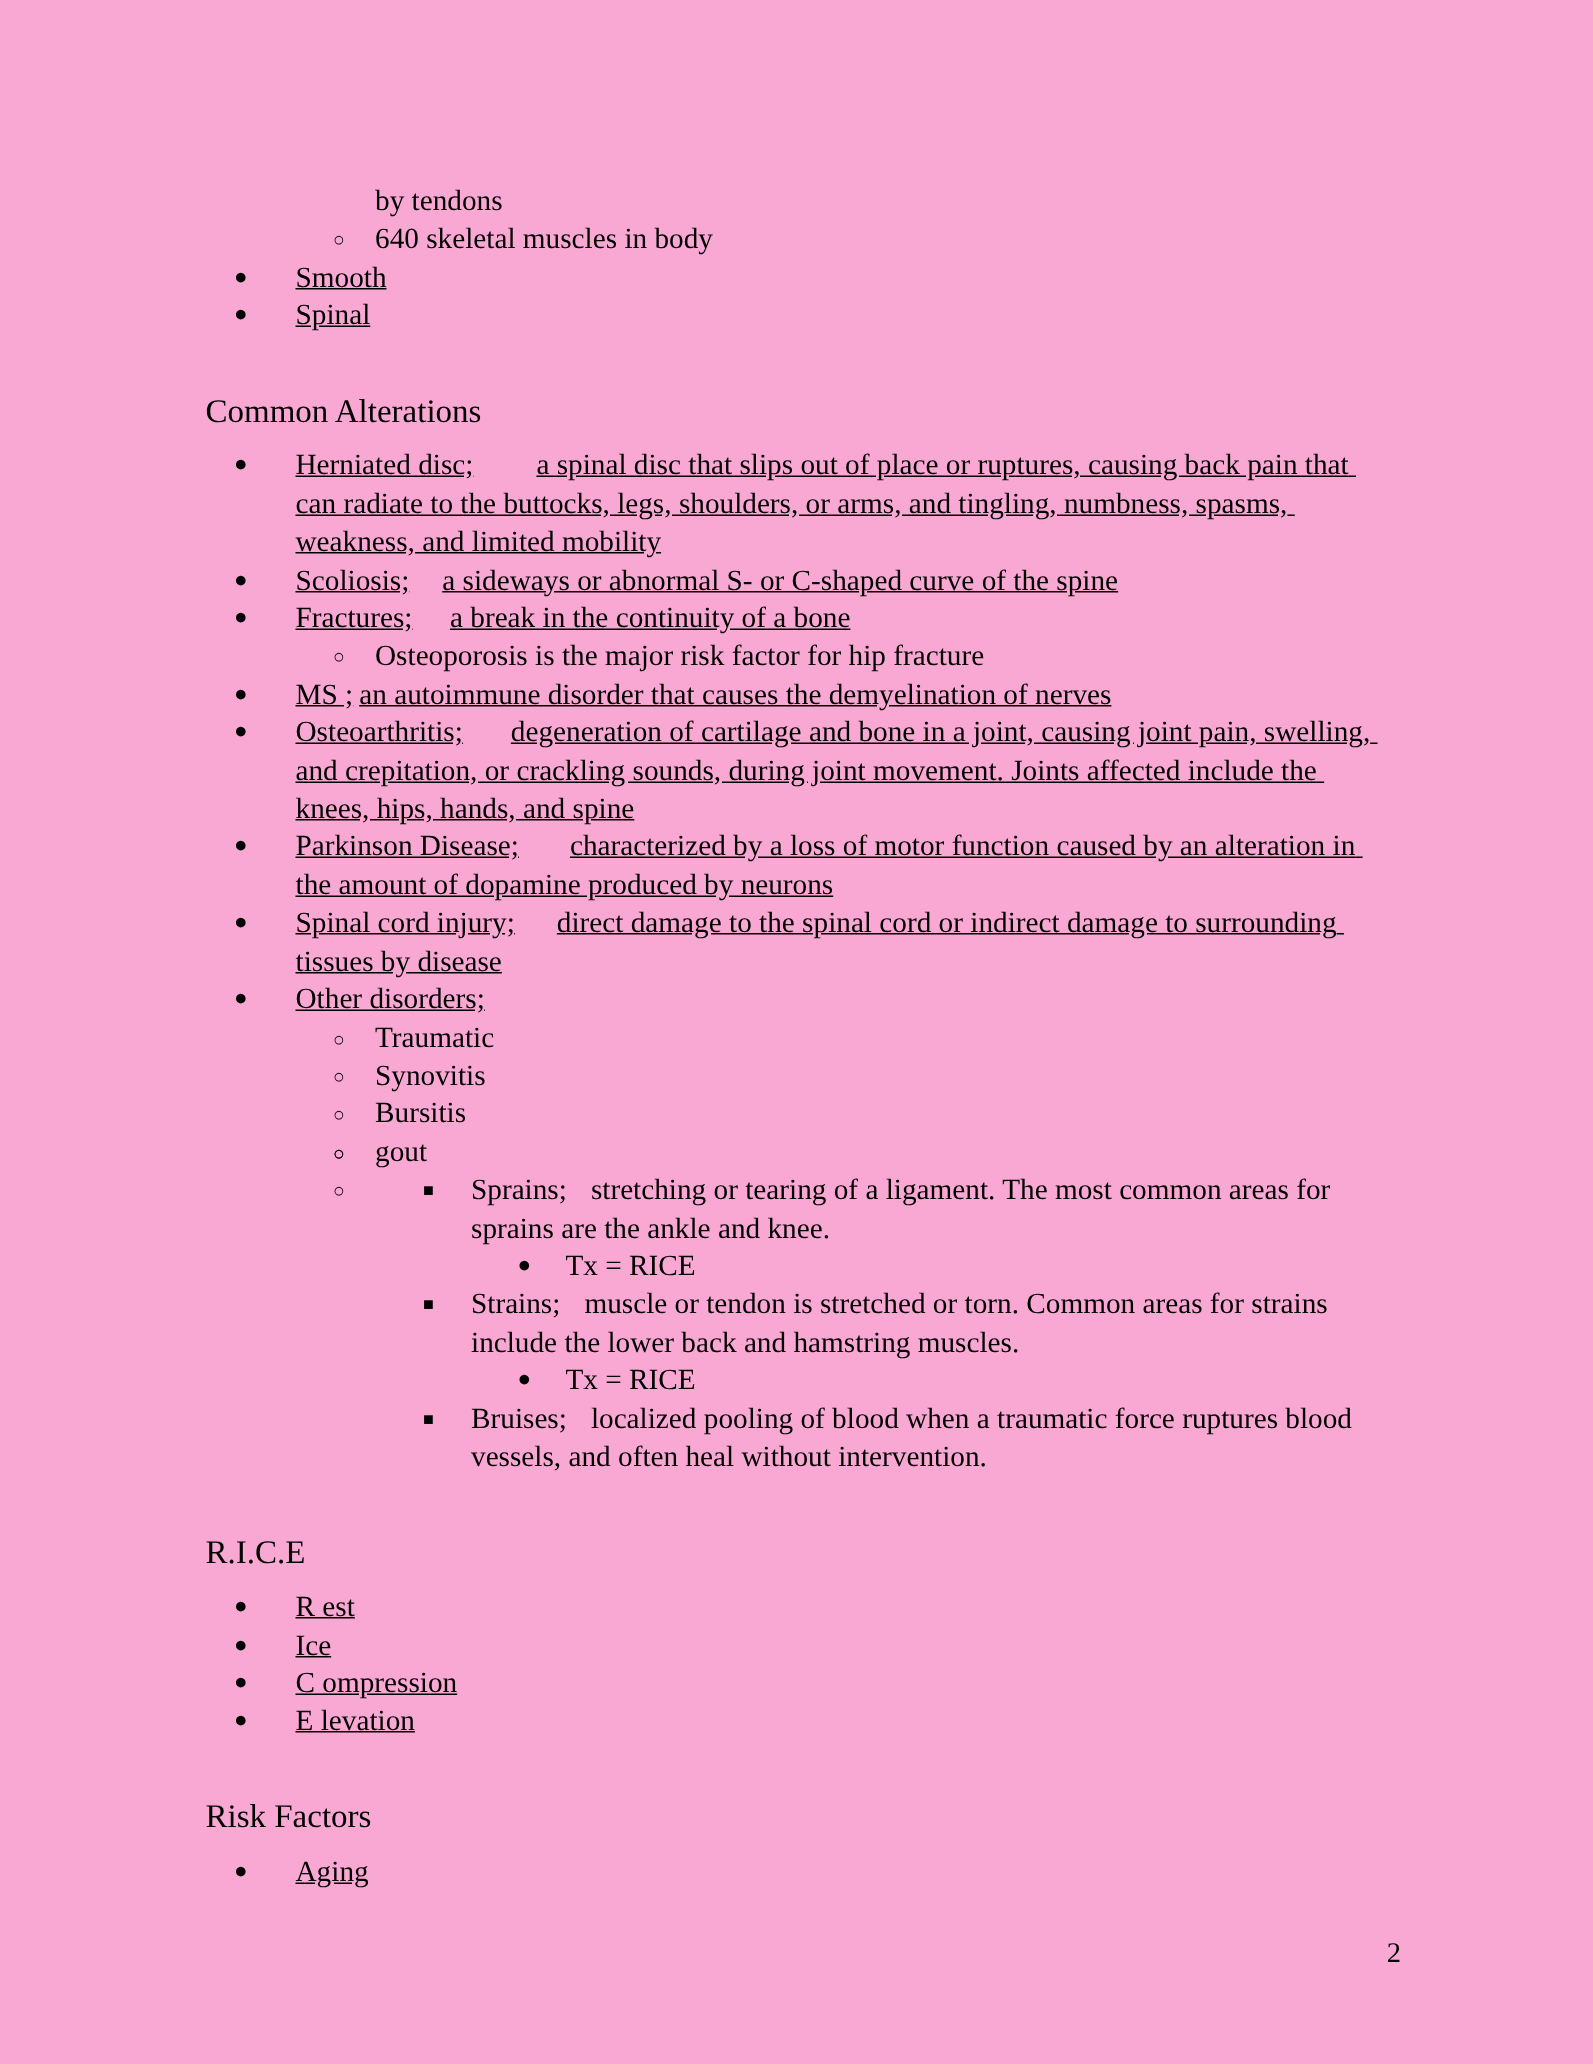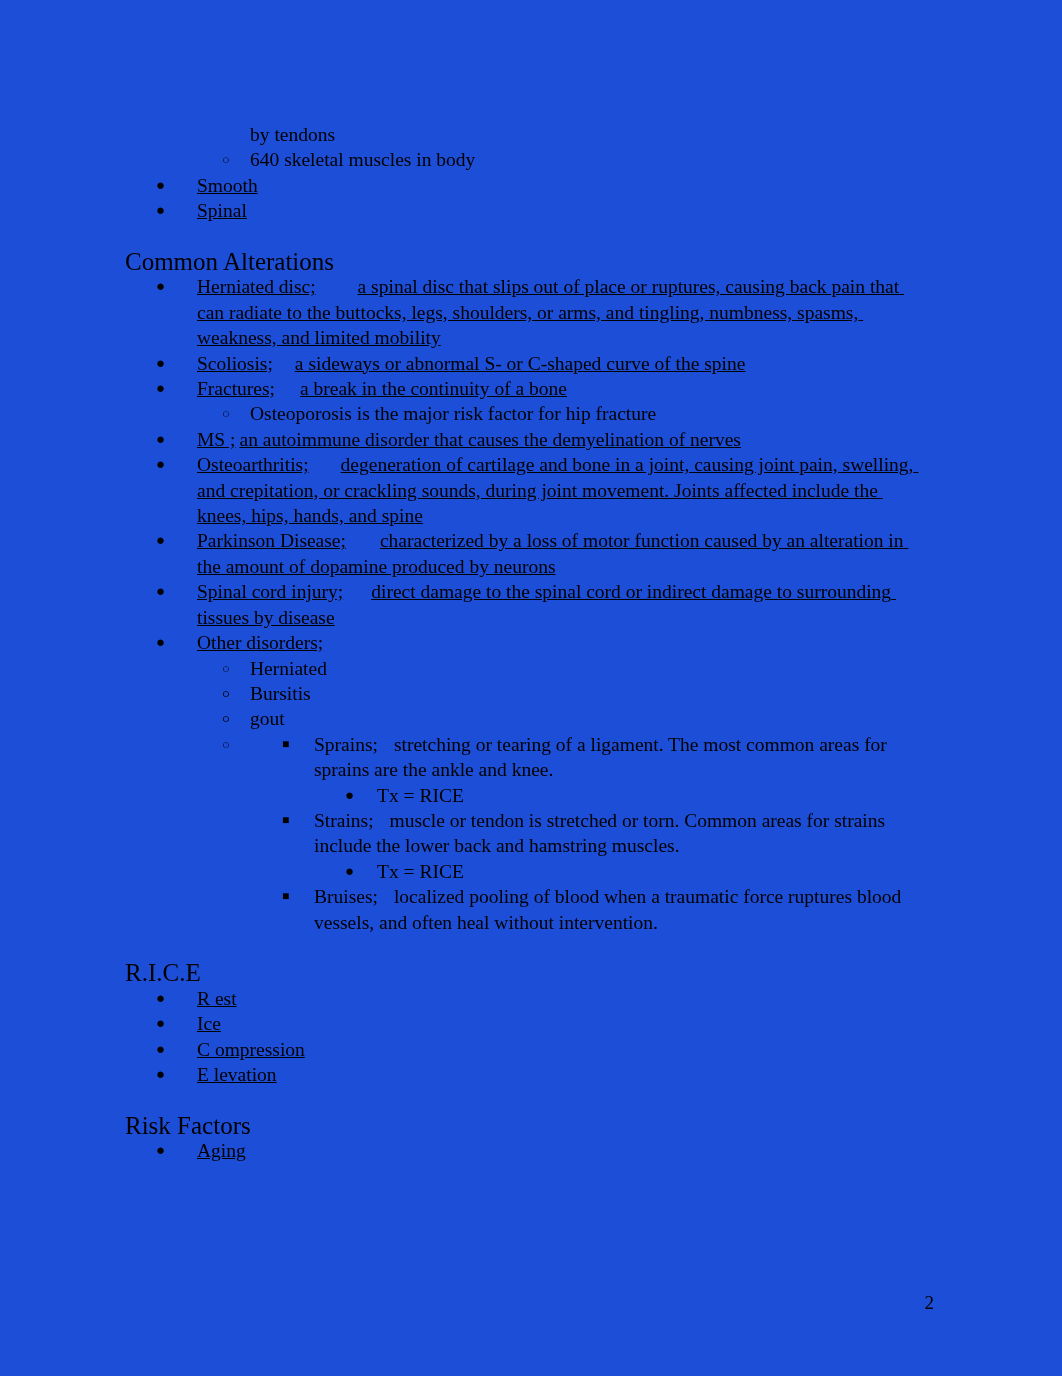--- a/index.html
+++ b/index.html
@@ -13,43 +13,43 @@
     position: relative;
     font-family: "Liberation Serif", "DejaVu Serif", serif;
     color: #000000;
     -webkit-font-smoothing: antialiased;
   }
   .page {
     position: absolute;
     left: 0; top: 0;
     width: 1062px;
     height: 1376px;
-    background: #1d4ed8;
+    background: #f9a8d4;
     overflow: hidden;
   }
   .content {
     position: absolute;
     left: 125px;
     top: 122px;
     width: 790px;
   }
 
   
   .ln {
     font-size: 19.5px;
     line-height: 25.4px;
     white-space: pre-wrap;
     position: relative;
   }
 
   
   .heading {
-    margin: 0;
+    margin: 12px;
     padding: 0;
-    font-size: 25px;
+    font-size: 22px;
     line-height: 25.4px;
   }
 
   
   .gap    { height: 25.4px; }
 
   
   .item {
     position: relative;
     font-size: 19.5px;
@@ -163,24 +163,25 @@
       <span class="txt"><span>Spinal cord injury;</span><span class="tab" style="width:28px"></span><span>direct damage to the spinal cord or indirect damage to surrounding tissues by disease</span></span>
     </div>
 
     <div class="item lv1">
       <span class="bullet">●</span>
       <span class="txt">Other disorders;</span>
     </div>
 
     <div class="item lv2">
       <span class="bullet">○</span>
-      <span class="txt">Herniated</span>
-    </div>
-    <div class="item lv2">
-      <span class="bullet">○</span>
+      <span class="txt">Traumatic</span>
+    </div>
+    <div class="item lv2">
+      <span class="bullet">○</span>
+      <span class="txt">Synovitis</span>
     </div>
     <div class="item lv2">
       <span class="bullet">○</span>
       <span class="txt">Bursitis</span>
     </div>
     <div class="item lv2">
       <span class="bullet">○</span>
     </div>
     <div class="item lv2">
       <span class="bullet">○</span>

